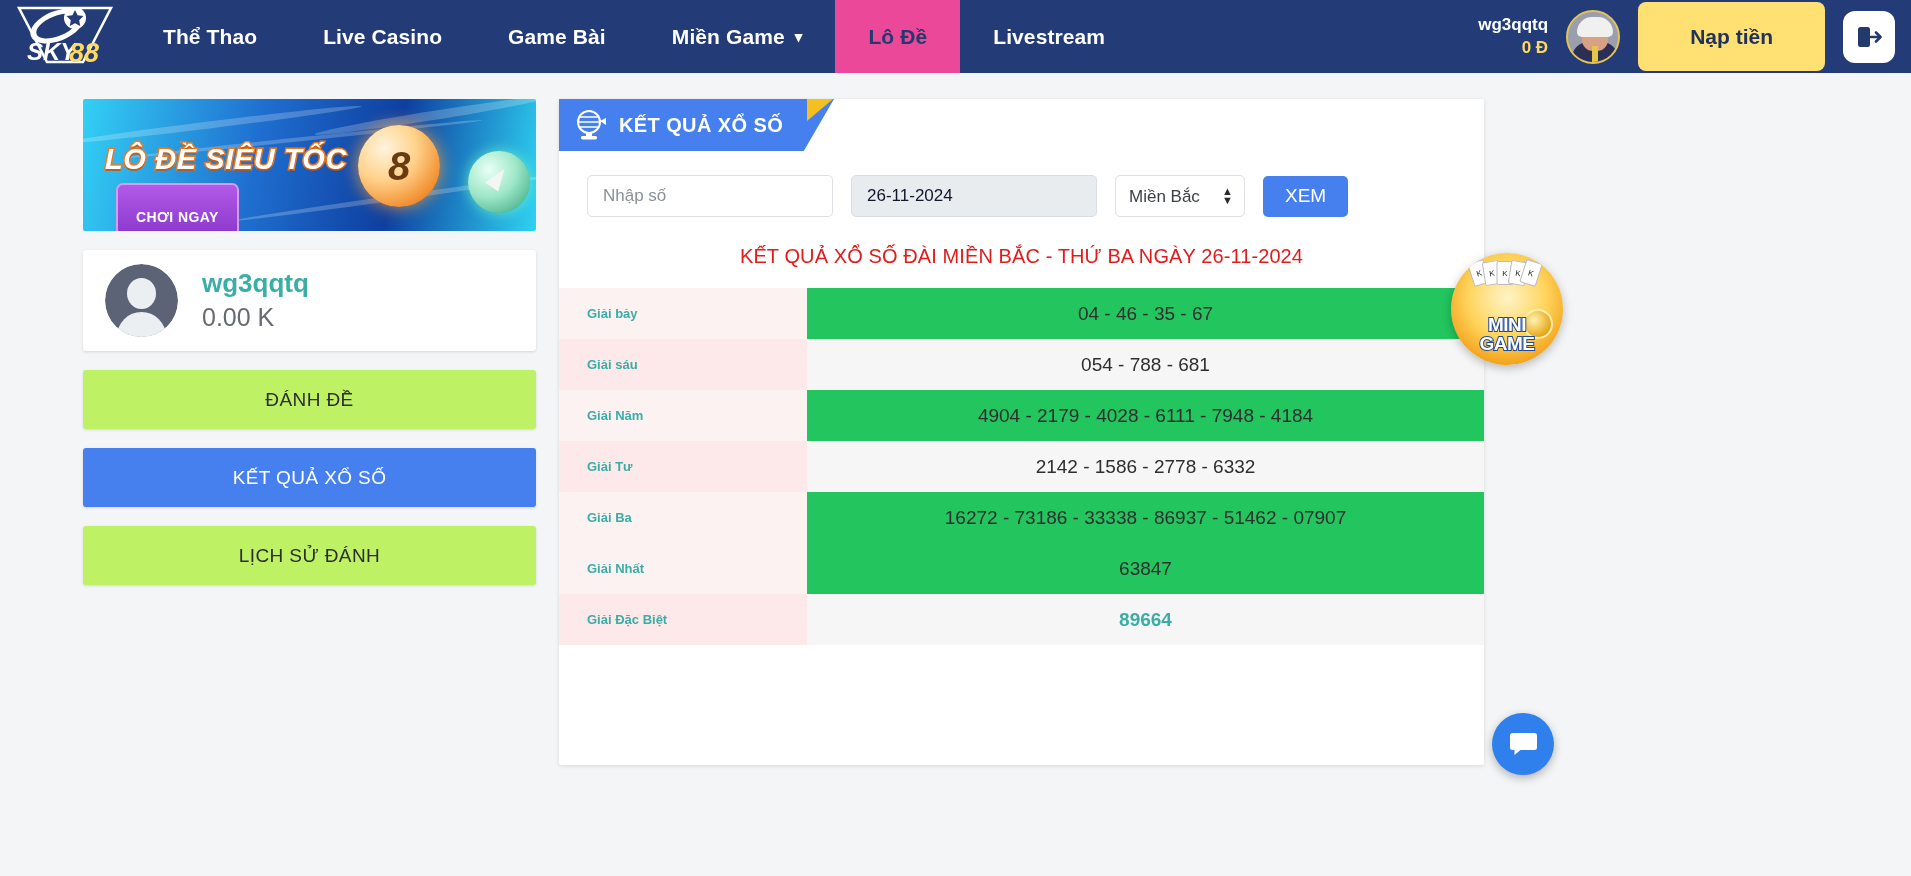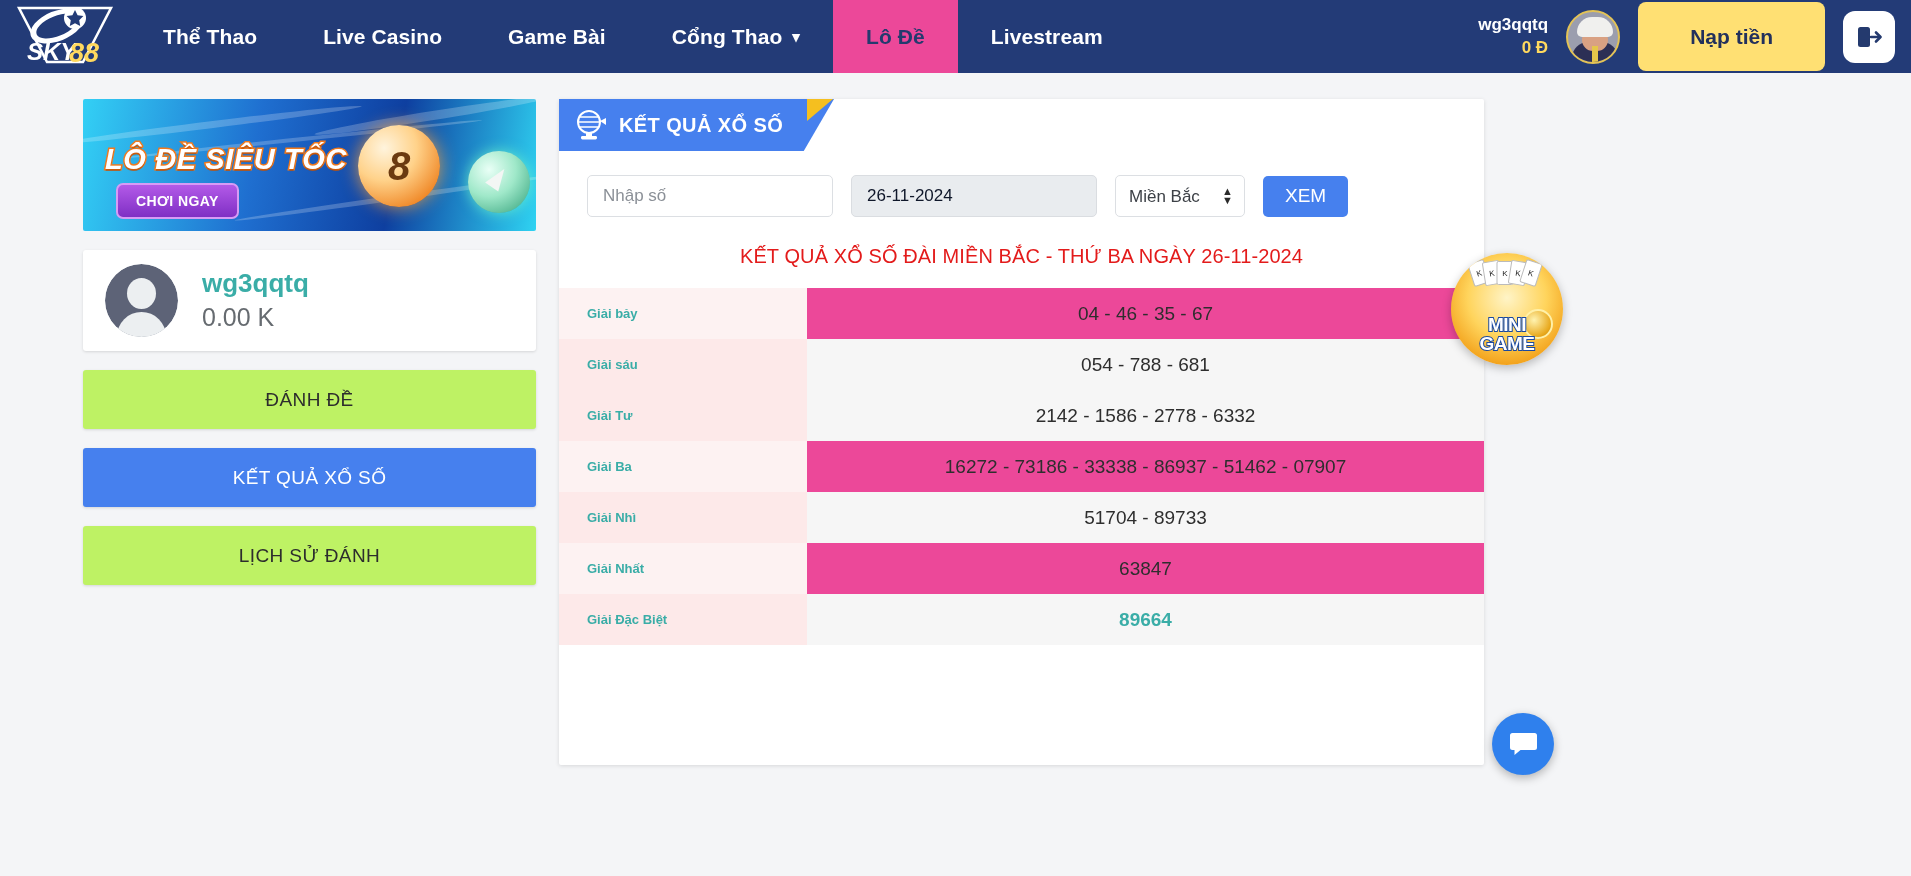--- a/index.html
+++ b/index.html
@@ -82,21 +82,21 @@
     position: absolute; left: 22px; top: 44px;
     font-size: 29px; font-weight: 800; font-style: italic;
     color: #ffffff; letter-spacing: .6px;
     -webkit-text-stroke: 3px #f07a1e; paint-order: stroke fill;
     text-shadow: 0 2px 0 rgba(180,70,0,.6);
   }
   .promo-cta {
     position: absolute; left: 33px; top: 84px;
     background: linear-gradient(180deg,#b35ae8,#7f2fc4);
     color: #ffffff; font-size: 14px; font-weight: 800;
-    padding: 8px 18px; border-radius: 7px; letter-spacing: .4px;
+    padding: 24px 18px; border-radius: 7px; letter-spacing: .4px;
     border: 2px solid #d79bf5; cursor: pointer;
   }
   .ball {
     position: absolute; right: 96px; top: 26px; width: 82px; height: 82px; border-radius: 50%;
     background: radial-gradient(circle at 32% 28%, #fff4dd 0%, #ffd28a 40%, #f08a2a 78%, #c85b10 100%);
     display: flex; align-items: center; justify-content: center;
     font-size: 40px; font-weight: 800; font-style: italic; color: #6b3a10;
     box-shadow: 0 0 18px rgba(255,170,60,.8);
   }
   .ball2 {
@@ -181,21 +181,21 @@
     padding: 18px 0 20px 0;
   }
 
   .rtable { width: 100%; border-collapse: collapse; table-layout: fixed; }
   .rtable tr { height: 51px; }
   .rtable td.lbl {
     width: 248px; padding-left: 28px; color: #3aada7; font-size: 13px; font-weight: 700;
   }
   .rtable td.val { text-align: center; font-size: 19px; color: #2e2e2e; }
   .rtable tr.odd  td.lbl { background: #fdf2f2; }
-  .rtable tr.odd  td.val { background: #ec4899; }
+  .rtable tr.odd  td.val { background: #22c55e; }
   .rtable tr.even td.lbl { background: #fde9e9; }
   .rtable tr.even td.val { background: #f6f6f6; }
   .rtable td.val.special { color: #3aada7; font-weight: 700; }
 
   
   .minigame {
     position: absolute; left: 1451px; top: 180px; width: 112px; height: 112px;
     border-radius: 50%;
     background: radial-gradient(circle at 50% 40%, #fff4c7 0%, #ffd45c 45%, #f2a019 78%, #d1760c 100%);
     box-shadow: 0 3px 10px rgba(0,0,0,.25);
@@ -255,21 +255,21 @@
       <div class="nav-item">
         <span>Thể Thao</span>
       </div>
       <div class="nav-item">
         <span>Live Casino</span>
       </div>
       <div class="nav-item">
         <span>Game Bài</span>
       </div>
       <div class="nav-item">
-        <span>Cổng Thao</span>
+        <span>Miền Game</span>
         <span class="nav-caret">▾</span>
       </div>
       <div class="nav-item active">
         <span>Lô Đề</span>
       </div>
       <div class="nav-item">
         <span>Livestream</span>
       </div>
     </div>
 
@@ -366,31 +366,31 @@
       <table class="rtable">
         <tbody>
           <tr class="odd">
             <td class="lbl">Giải bảy</td>
             <td class="val">04 - 46 - 35 - 67</td>
           </tr>
           <tr class="even">
             <td class="lbl">Giải sáu</td>
             <td class="val">054 - 788 - 681</td>
           </tr>
+          <tr class="odd">
+            <td class="lbl">Giải Năm</td>
+            <td class="val">4904 - 2179 - 4028 - 6111 - 7948 - 4184</td>
+          </tr>
           <tr class="even">
             <td class="lbl">Giải Tư</td>
             <td class="val">2142 - 1586 - 2778 - 6332</td>
           </tr>
           <tr class="odd">
             <td class="lbl">Giải Ba</td>
             <td class="val">16272 - 73186 - 33338 - 86937 - 51462 - 07907</td>
-          </tr>
-          <tr class="even">
-            <td class="lbl">Giải Nhì</td>
-            <td class="val">51704 - 89733</td>
           </tr>
           <tr class="odd">
             <td class="lbl">Giải Nhất</td>
             <td class="val">63847</td>
           </tr>
           <tr class="even">
             <td class="lbl">Giải Đặc Biệt</td>
             <td class="val special">89664</td>
           </tr>
         </tbody>

